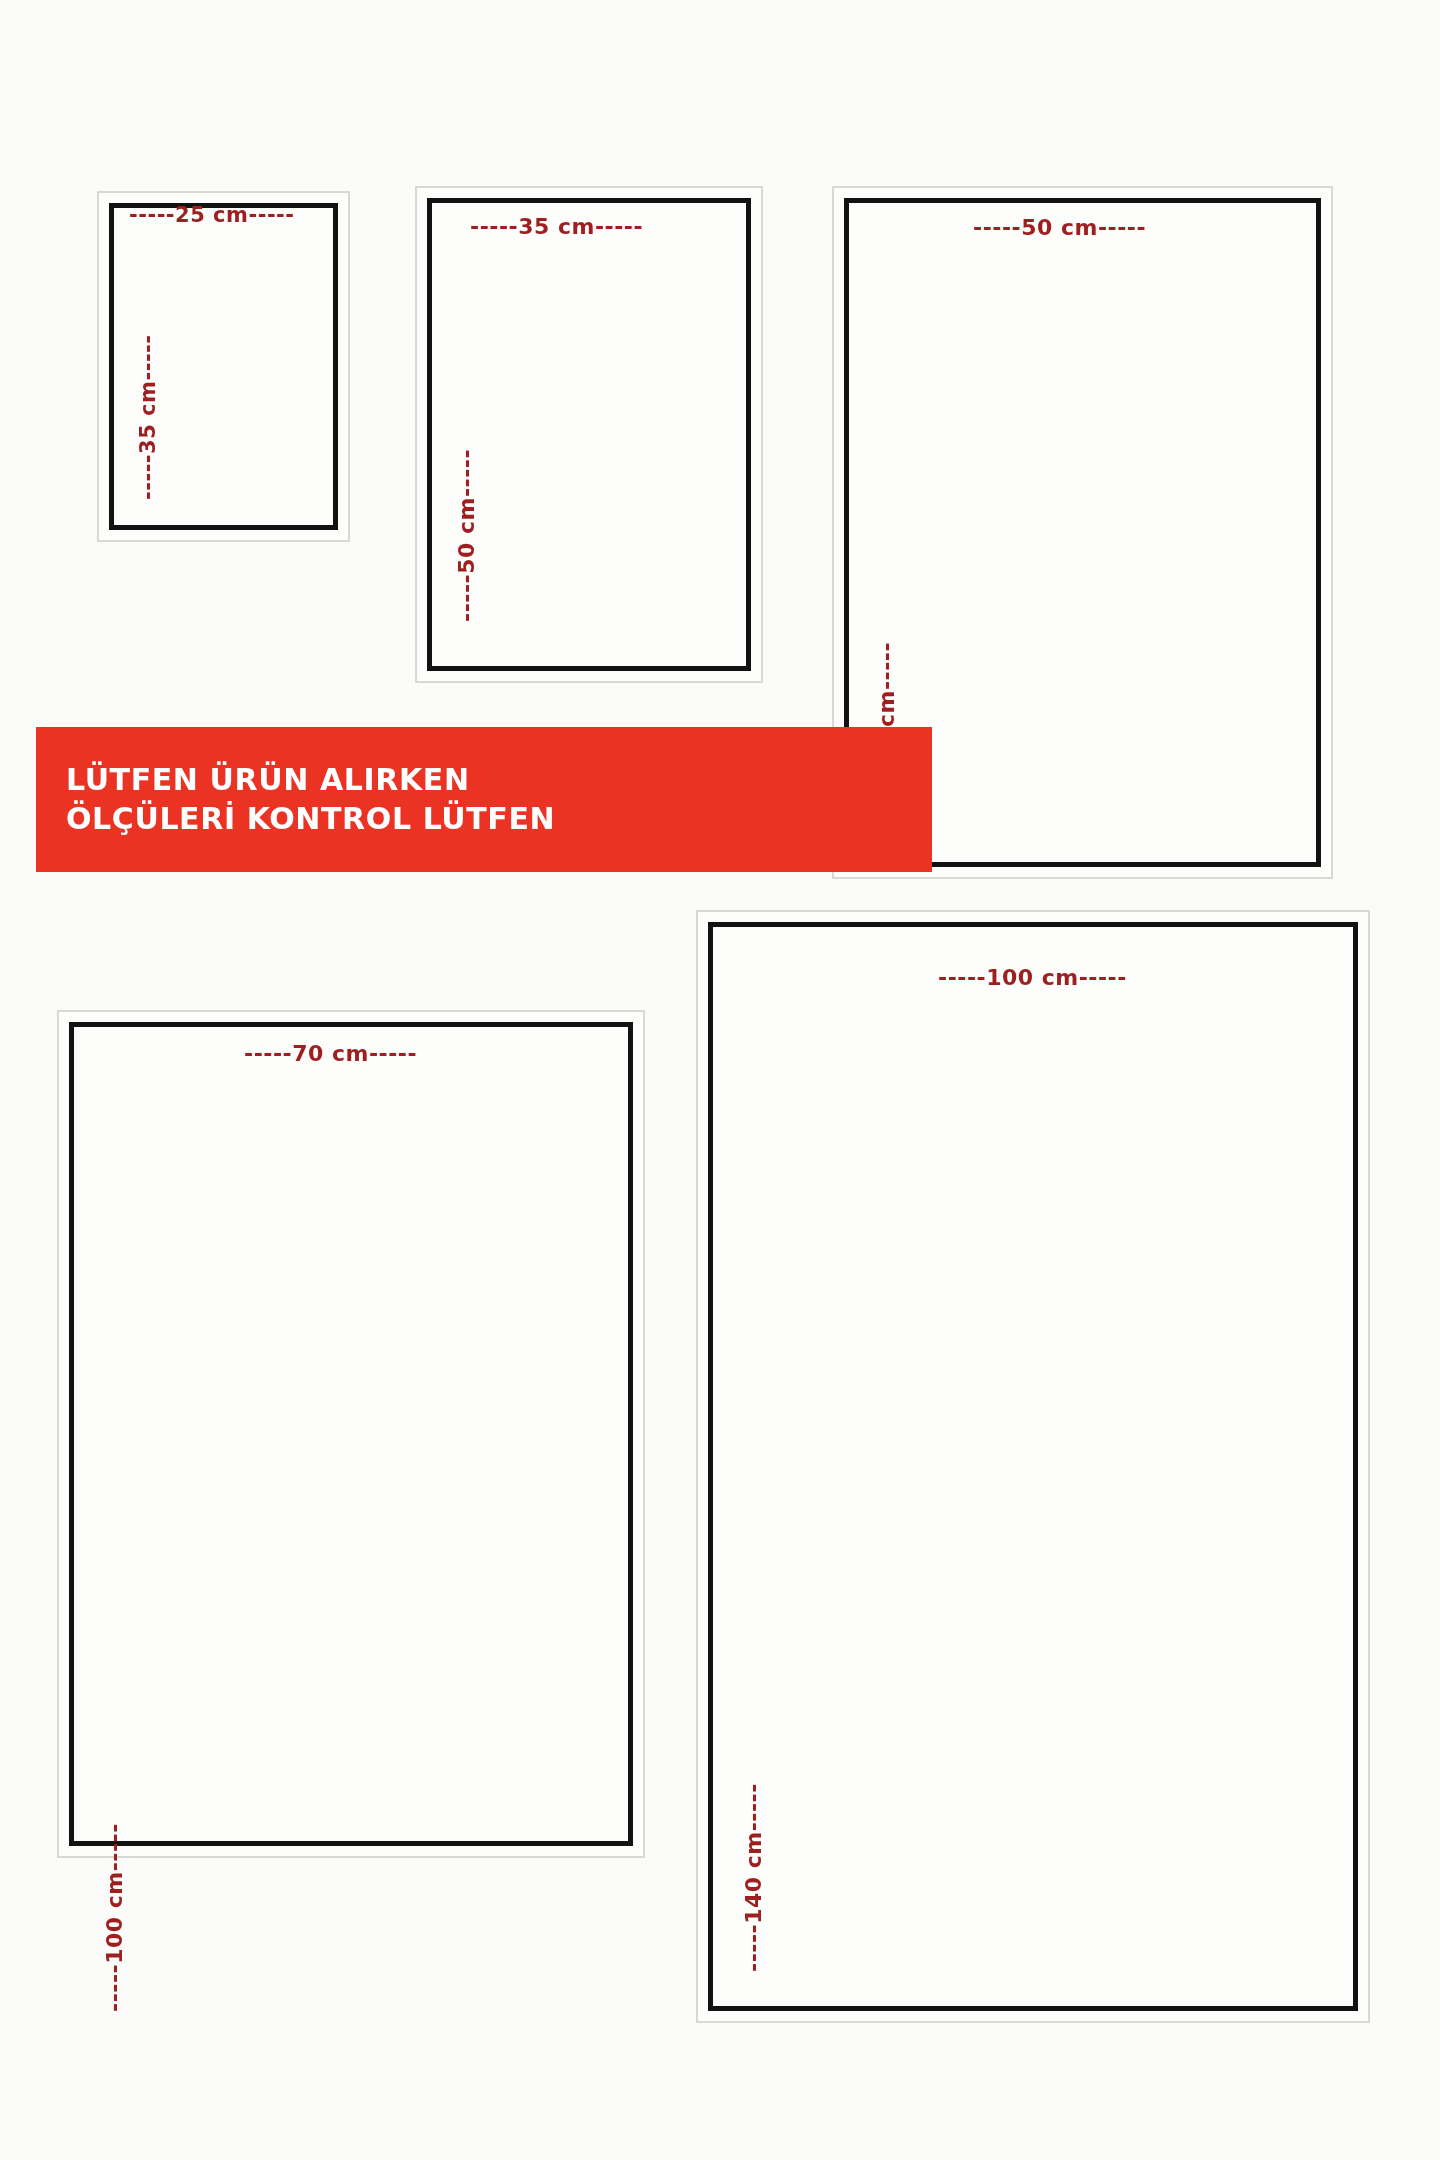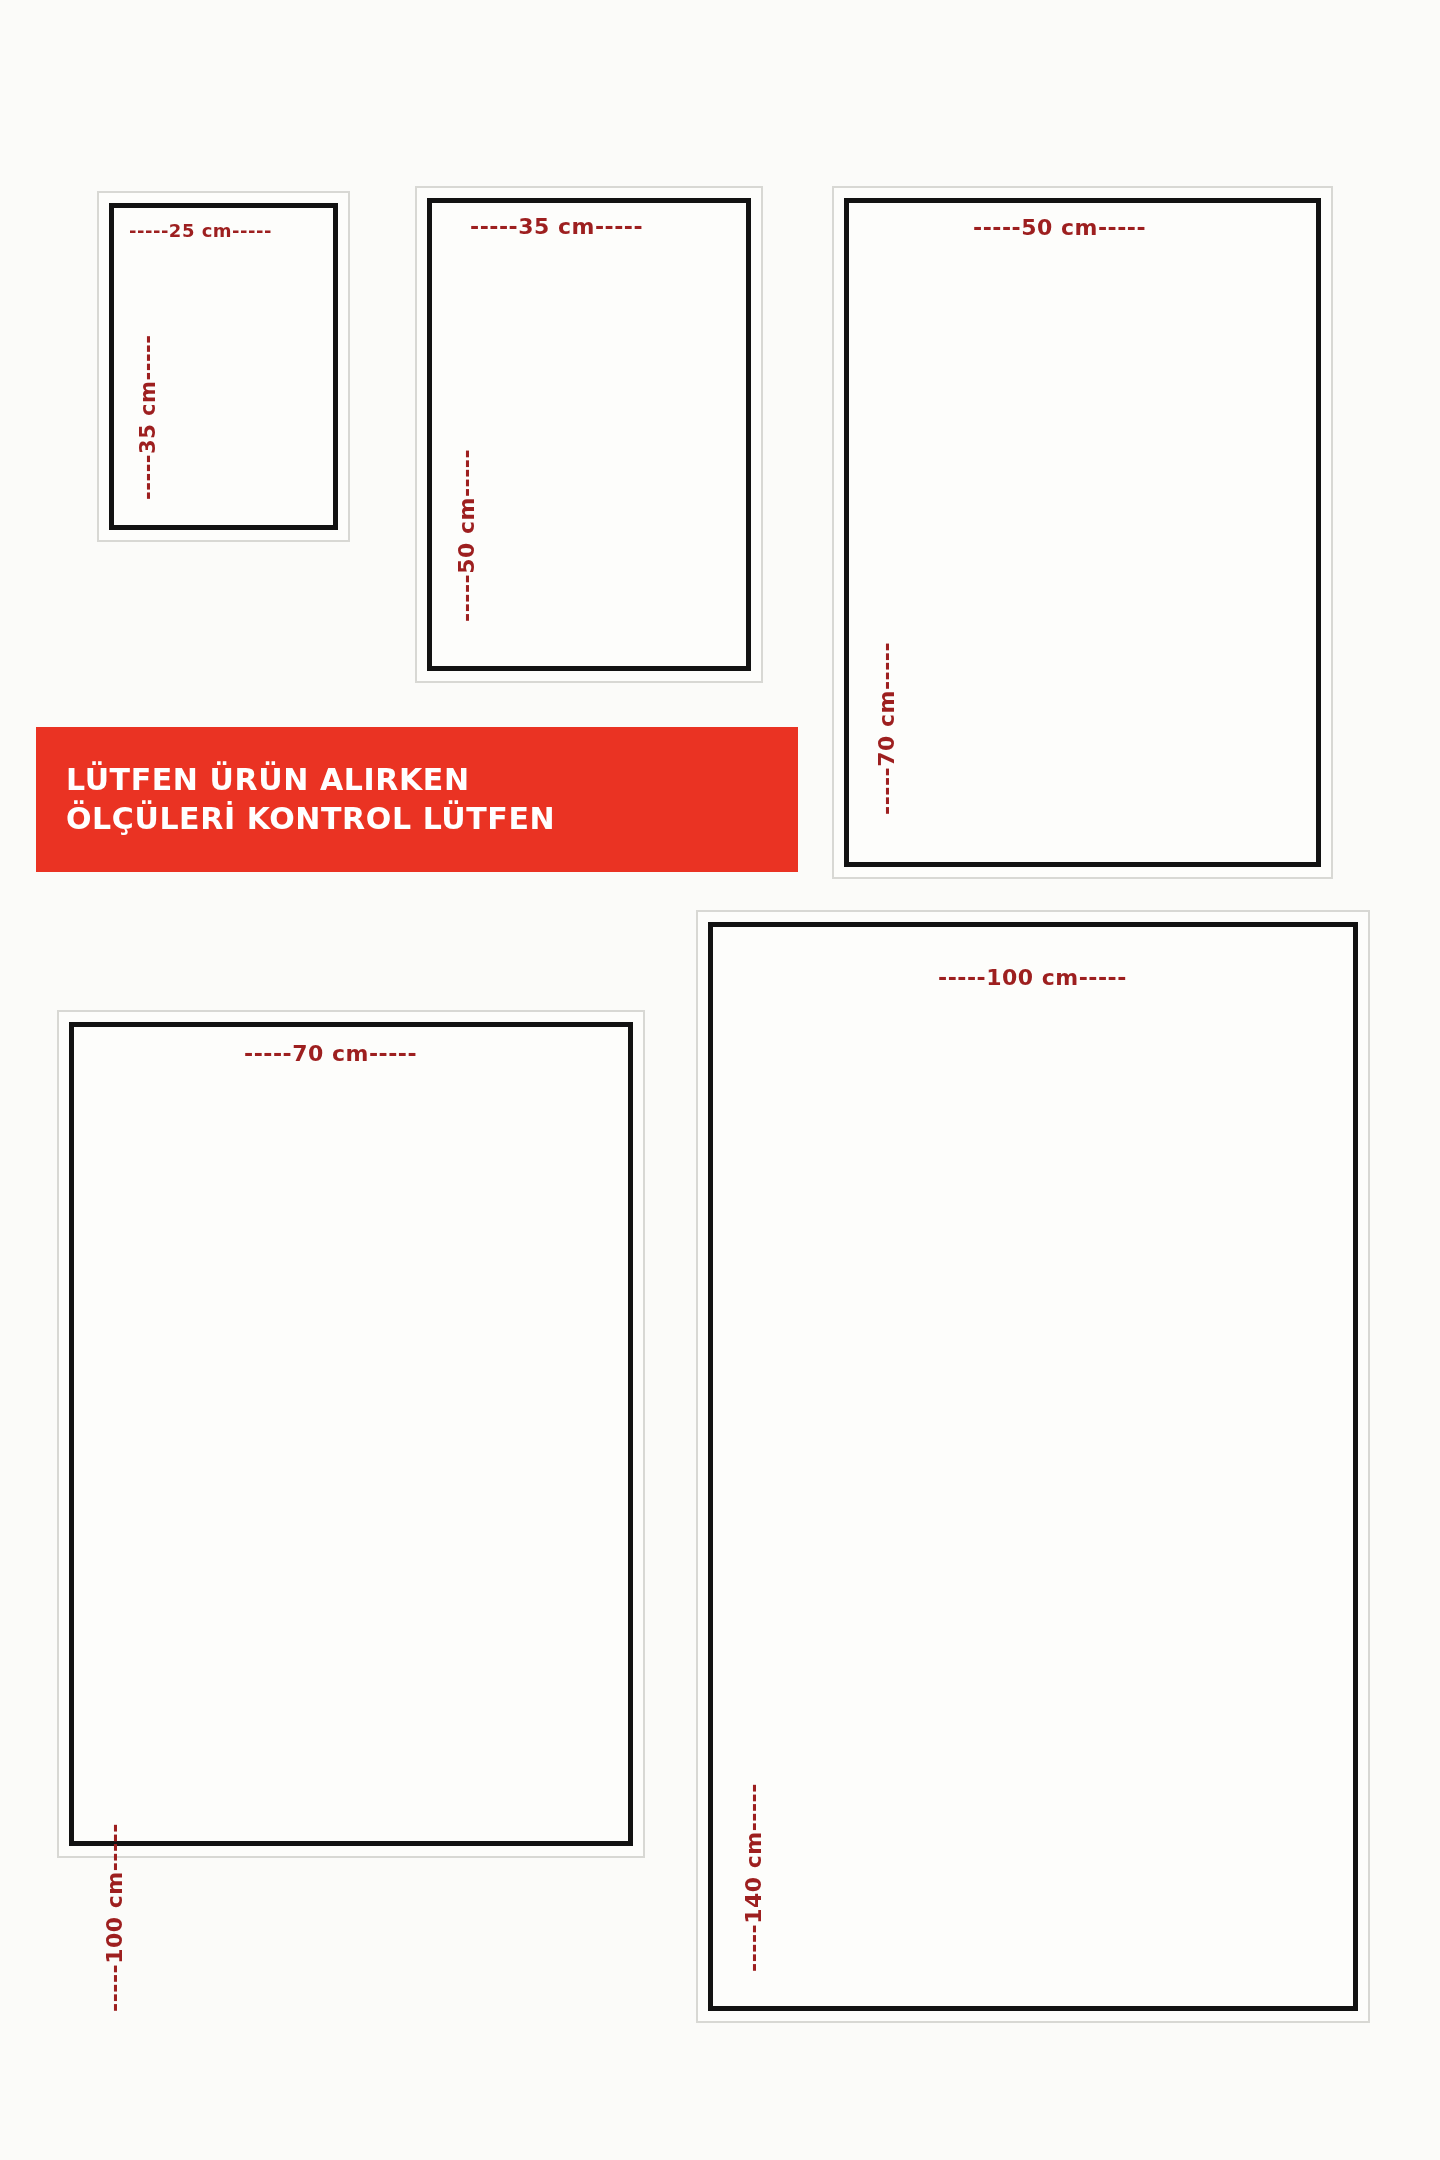--- a/index.html
+++ b/index.html
@@ -78,37 +78,37 @@
     white-space: nowrap;
   }
 </style>
 </head>
 <body>
 
 <div id="canvas">
 
   <div class="size-frame" style="left:97px; top:191px; width:253px; height:351px;">
     <div class="inner"></div>
-    <div class="dim-label dim-h" style="left:30px; top:27px; font-size:18px;">-----25 cm-----</div>
+    <div class="dim-label dim-h" style="left:30px; top:10px; font-size:21px;">-----25 cm-----</div>
     <div class="dim-label dim-v" style="left:37px; top:307px; font-size:21px;">-----35 cm-----</div>
   </div>
 
   <div class="size-frame" style="left:415px; top:186px; width:348px; height:497px;">
     <div class="inner"></div>
     <div class="dim-label dim-h" style="left:53px; top:26px; font-size:22px;">-----35 cm-----</div>
     <div class="dim-label dim-v" style="left:37px; top:434px; font-size:22px;">-----50 cm-----</div>
   </div>
 
   <div class="size-frame" style="left:832px; top:186px; width:501px; height:693px;">
     <div class="inner"></div>
     <div class="dim-label dim-h" style="left:139px; top:27px; font-size:22px;">-----50 cm-----</div>
     <div class="dim-label dim-v" style="left:40px; top:627px; font-size:22px;">-----70 cm-----</div>
   </div>
 
-  <div id="notice" style="left:36px; top:727px; width:762px; height:145px;">
+  <div id="notice" style="left:36px; top:727px; width:896px; height:145px;">
     <div class="line">LÜTFEN ÜRÜN ALIRKEN</div>
     <div class="line">ÖLÇÜLERİ KONTROL LÜTFEN</div>
   </div>
 
   <div class="size-frame" style="left:57px; top:1010px; width:588px; height:848px;">
     <div class="inner"></div>
     <div class="dim-label dim-h" style="left:185px; top:29px; font-size:22px;">-----70 cm-----</div>
     <div class="dim-label dim-v" style="left:43px; top:1000px; font-size:22px;">-----100 cm-----</div>
   </div>
 

